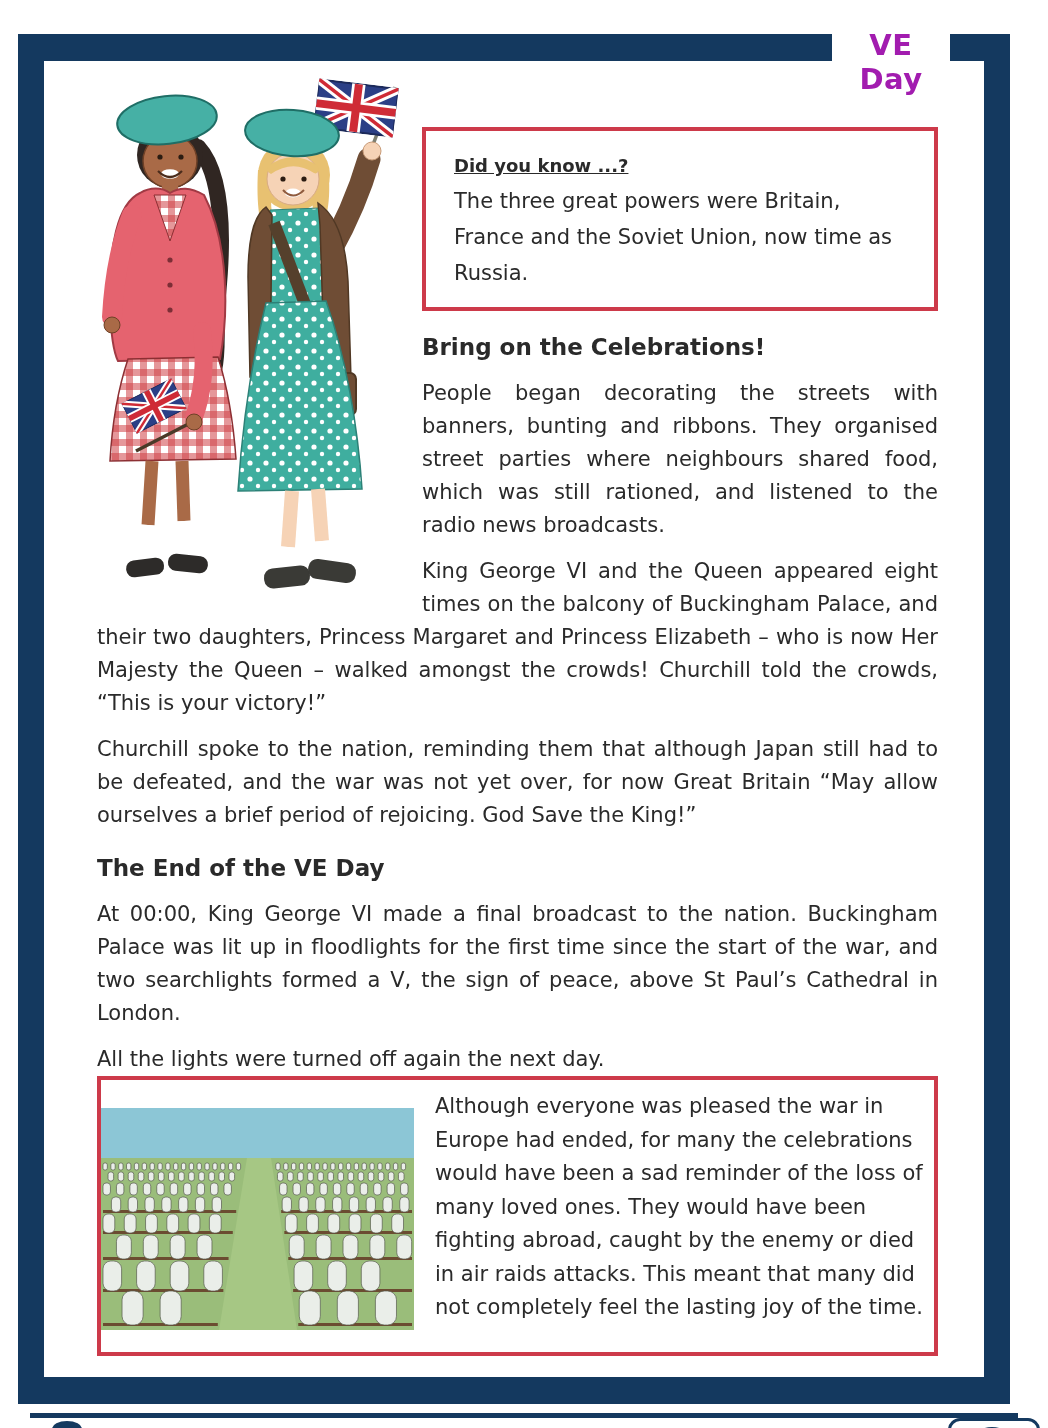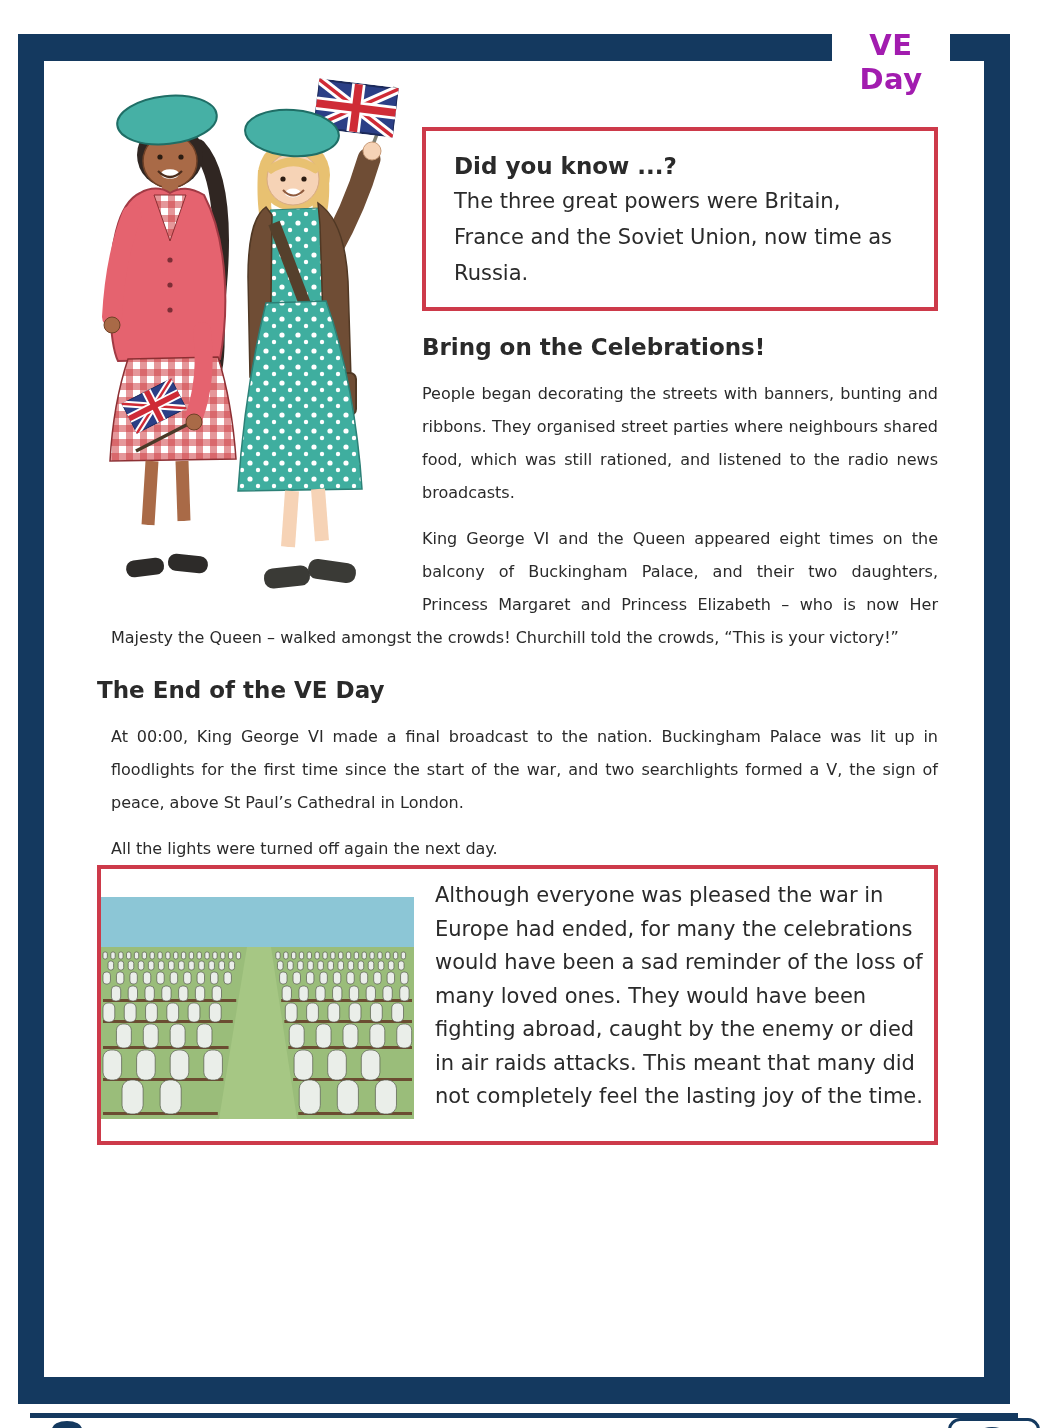--- a/index.html
+++ b/index.html
@@ -24,24 +24,24 @@
     position:absolute;left:44px;top:61px;width:940px;box-sizing:border-box;
     padding:14px 46px 0 53px;
   }
   .illo{float:left;width:325px;height:516px;}
   .illo svg{margin-left:-27px;display:block;}
   .dyk{
     overflow:hidden; 
     border:4px solid #cd3a4a;margin-top:52px;
     padding:18px 24px 16px 28px;
   }
-  .dyk-h{font-size:23px;font-weight:bold;line-height:34px;}
+  .dyk-h{font-size:18px;font-weight:bold;line-height:34px;text-decoration:underline;}
   .dyk-b{font-size:21px;line-height:36px;}
   h3.sec{font-size:23px;font-weight:bold;margin:20px 0 0 0;line-height:33px;}
-  p.body{font-size:16px;line-height:33px;margin:13px 0 0 14px;text-align:justify;}
+  p.body{font-size:21px;line-height:33px;margin:13px 0 0 0;text-align:justify;}
   p.body.noj{text-align:left;}
   
   .notebox{
     clear:none;overflow:hidden;border:4px solid #cd3a4a;
   }
   .notebox .cem{float:left;width:313px;height:222px;margin:28px 0 22px 0;}
   .note-text{
     margin-left:334px;padding:10px 4px 14px 0;
     font-size:21px;line-height:33.5px;text-align:left;
   }
@@ -158,20 +158,21 @@
   </div>
 
   <div class="dyk">
     <div class="dyk-h">Did you know ...?</div>
     <div class="dyk-b">The three great powers were Britain, France and the Soviet Union, now time as Russia.</div>
   </div>
 
   <h3 class="sec">Bring on the Celebrations!</h3>
   <p class="body">People began decorating the streets with banners, bunting and ribbons. They organised street parties where neighbours shared food, which was still rationed, and listened to the radio news broadcasts.</p>
   <p class="body">King George VI and the Queen appeared eight times on the balcony of Buckingham Palace, and their two daughters, Princess Margaret and Princess Elizabeth – who is now Her Majesty the Queen – walked amongst the crowds! Churchill told the crowds, “This is your victory!”</p>
+  <p class="body">Churchill spoke to the nation, reminding them that although Japan still had to be defeated, and the war was not yet over, for now Great Britain “May allow ourselves a brief period of rejoicing. God Save the King!”</p>
 
   <h3 class="sec">The End of the VE Day</h3>
   <p class="body">At 00:00, King George VI made a final broadcast to the nation. Buckingham Palace was lit up in floodlights for the first time since the start of the war, and two searchlights formed a V, the sign of peace, above St Paul’s Cathedral in London.</p>
   <p class="body noj">All the lights were turned off again the next day.</p>
 
   <div class="notebox">
     <svg class="cem" viewBox="0 0 313 222" aria-label="war-cemetery-rows-of-white-gravestones-illustration">
       <rect width="313" height="52" fill="#8cc6d6"></rect>
       <rect y="50" width="313" height="172" fill="#9abd7a"></rect>
       <polygon points="146,50 170,50 196,222 118,222" fill="#a6c784"></polygon>

